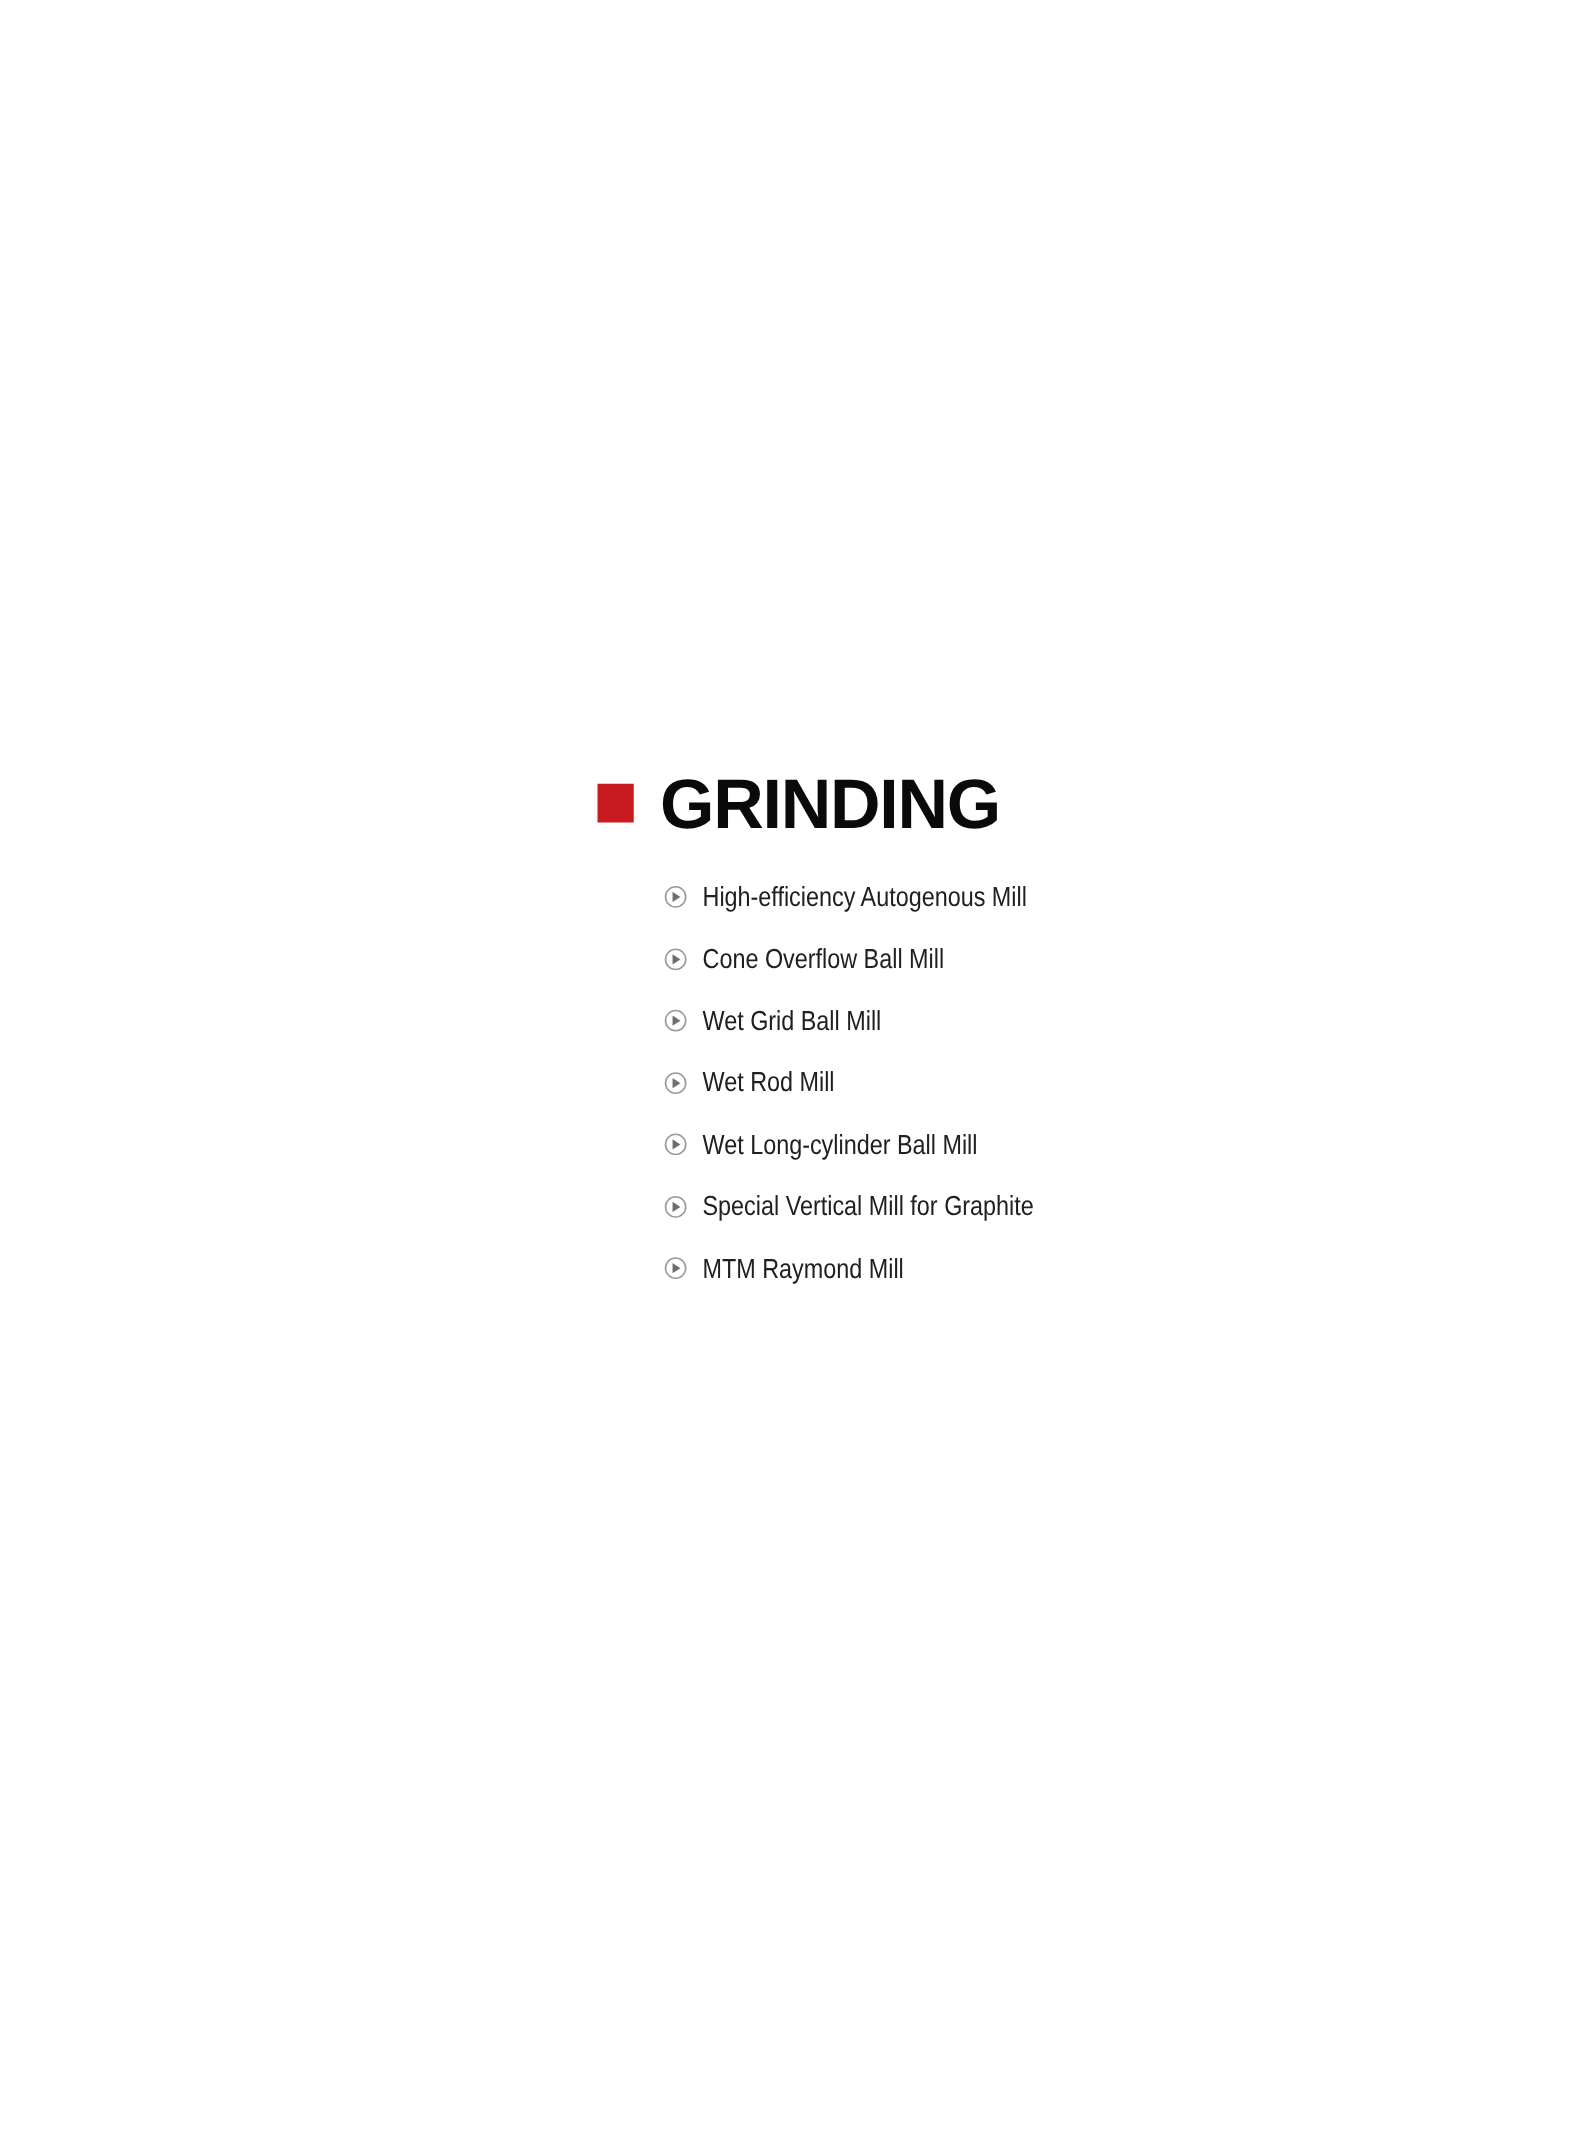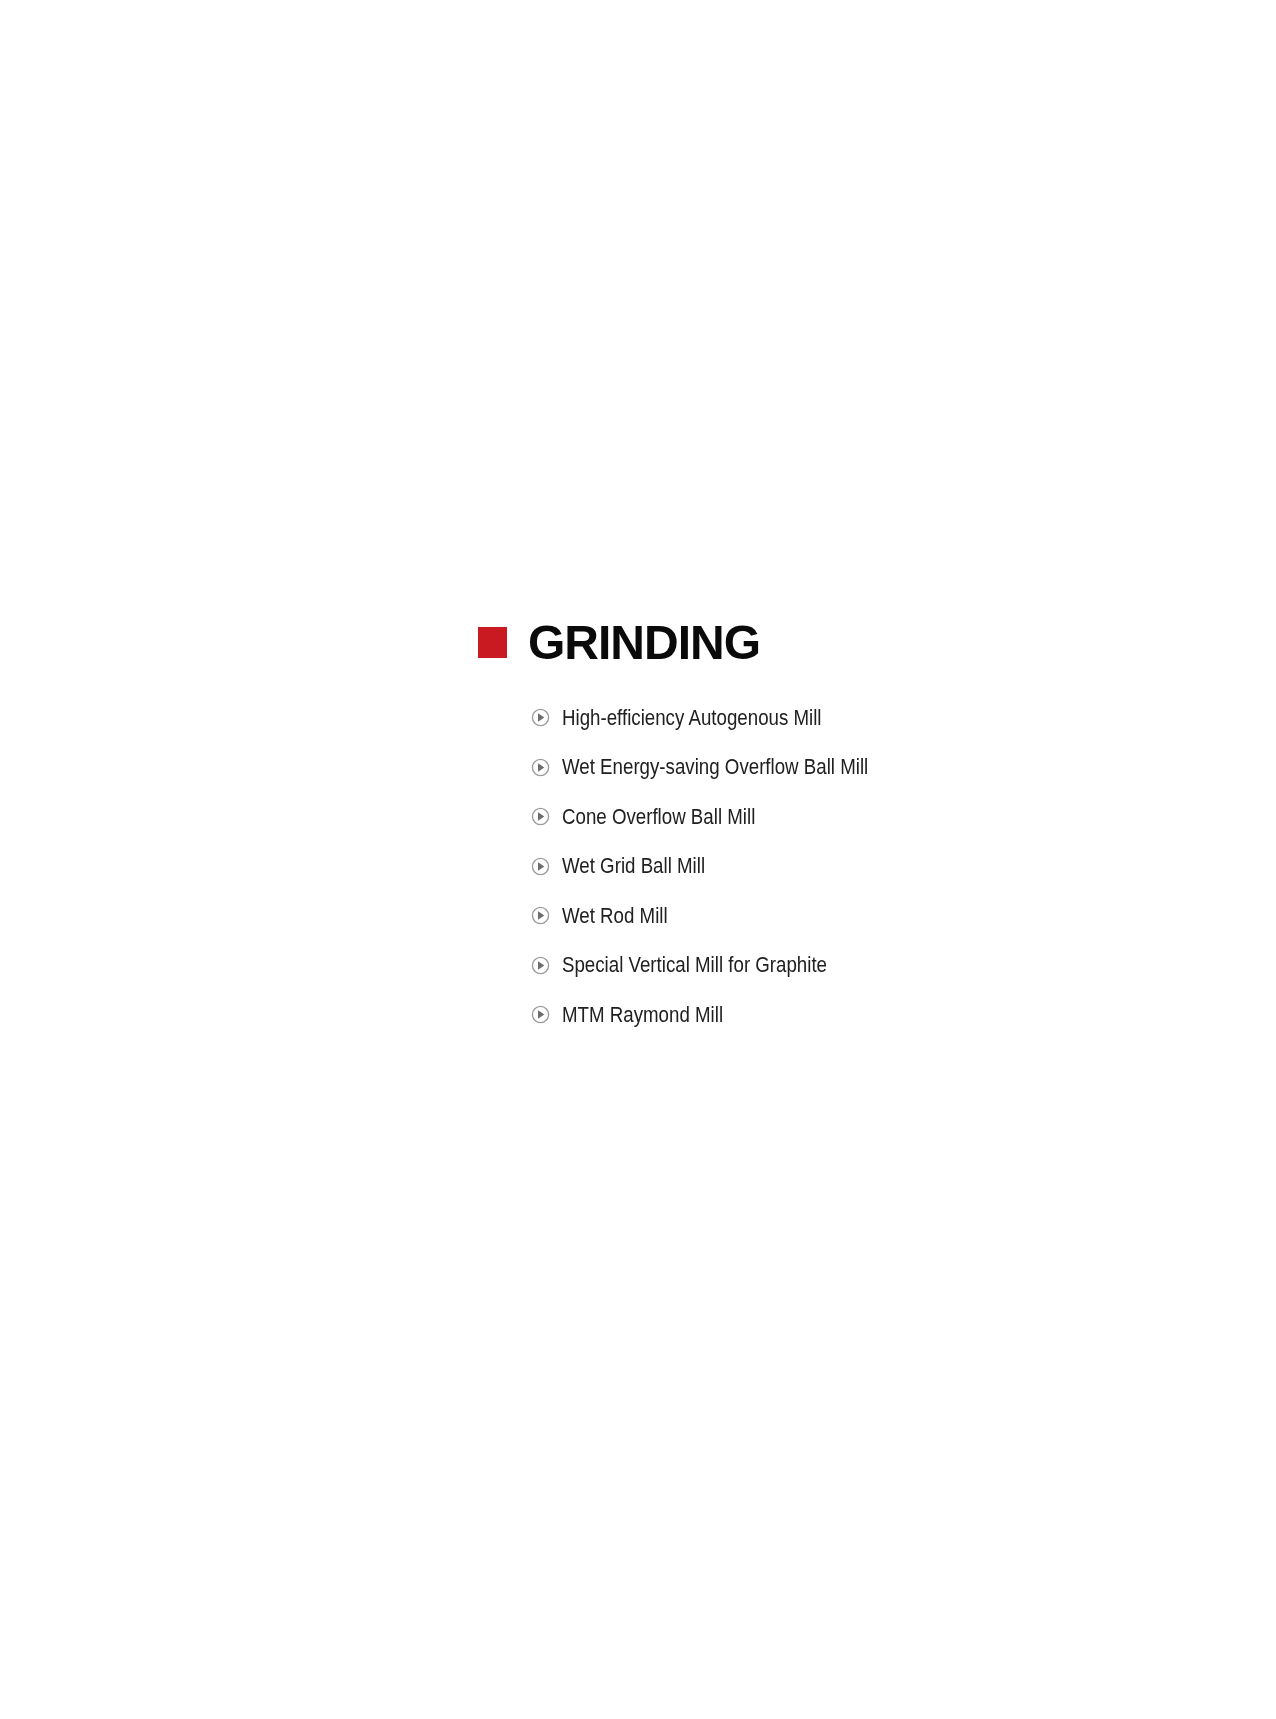--- a/index.html
+++ b/index.html
@@ -26,21 +26,21 @@
     display: flex;
     align-items: flex-end;
   }
   .accent-square {
     width: 29px;
     height: 31px;
     flex: 0 0 29px;
   }
   .section-title {
     margin: 0 0 0 21px;
-    font-size: 48px;
+    font-size: 56px;
     font-weight: bold;
     letter-spacing: -1px;
     line-height: 31px; 
     color: #0a0a0a;
     white-space: nowrap;
   }
   .menu-list {
     position: absolute;
     left: 531px;
     top: 693px;
@@ -84,27 +84,20 @@
   <ul class="menu-list">
     <li class="menu-item">
       <svg class="play-icon" viewBox="0 0 20 20" aria-hidden="true">
         <circle cx="10" cy="10" r="8.5" fill="none" class="ic-circle" stroke-width="1.4" stroke="#9b9b9b"></circle>
         <path d="M 7.4 5.6 L 14 10 L 7.4 14.4 Z" class="ic-arrow" fill="#6d6d6d"></path>
       </svg>
       <span class="menu-label">High-efficiency Autogenous Mill</span>
     </li>
 
 
-    <li class="menu-item">
-      <svg class="play-icon" viewBox="0 0 20 20" aria-hidden="true">
-        <circle cx="10" cy="10" r="8.5" fill="none" class="ic-circle" stroke-width="1.4" stroke="#9b9b9b"></circle>
-        <path d="M 7.4 5.6 L 14 10 L 7.4 14.4 Z" class="ic-arrow" fill="#6d6d6d"></path>
-      </svg>
-      <span class="menu-label">Wet Energy-saving Overflow Ball Mill</span>
-    </li>
 
 
     <li class="menu-item">
       <svg class="play-icon" viewBox="0 0 20 20" aria-hidden="true">
         <circle cx="10" cy="10" r="8.5" fill="none" class="ic-circle" stroke-width="1.4" stroke="#9b9b9b"></circle>
         <path d="M 7.4 5.6 L 14 10 L 7.4 14.4 Z" class="ic-arrow" fill="#6d6d6d"></path>
       </svg>
       <span class="menu-label">Cone Overflow Ball Mill</span>
     </li>
 
@@ -118,20 +111,27 @@
 
 
     <li class="menu-item">
       <svg class="play-icon" viewBox="0 0 20 20" aria-hidden="true">
         <circle cx="10" cy="10" r="8.5" fill="none" class="ic-circle" stroke-width="1.4" stroke="#9b9b9b"></circle>
         <path d="M 7.4 5.6 L 14 10 L 7.4 14.4 Z" class="ic-arrow" fill="#6d6d6d"></path>
       </svg>
       <span class="menu-label">Wet Rod Mill</span>
     </li>
 
+    <li class="menu-item">
+      <svg class="play-icon" viewBox="0 0 20 20" aria-hidden="true">
+        <circle cx="10" cy="10" r="8.5" fill="none" class="ic-circle" stroke-width="1.4" stroke="#9b9b9b"></circle>
+        <path d="M 7.4 5.6 L 14 10 L 7.4 14.4 Z" class="ic-arrow" fill="#6d6d6d"></path>
+      </svg>
+      <span class="menu-label">Wet Long-cylinder Ball Mill</span>
+    </li>
 
     <li class="menu-item">
       <svg class="play-icon" viewBox="0 0 20 20" aria-hidden="true">
         <circle cx="10" cy="10" r="8.5" fill="none" class="ic-circle" stroke-width="1.4" stroke="#9b9b9b"></circle>
         <path d="M 7.4 5.6 L 14 10 L 7.4 14.4 Z" class="ic-arrow" fill="#6d6d6d"></path>
       </svg>
       <span class="menu-label">Special Vertical Mill for Graphite</span>
     </li>
 
     <li class="menu-item">

